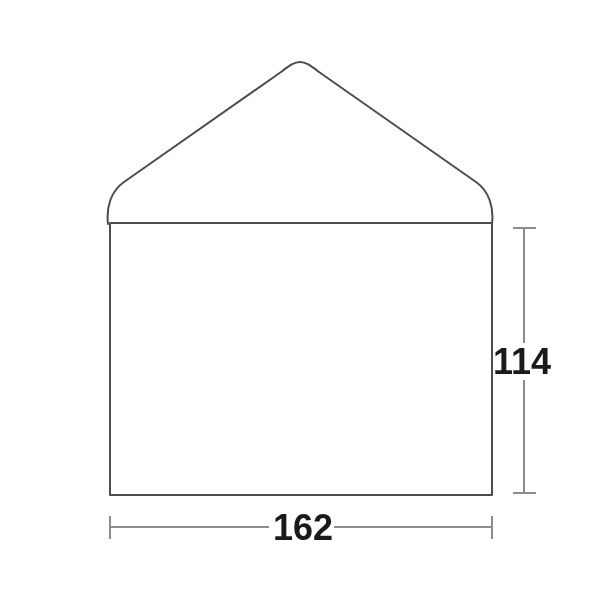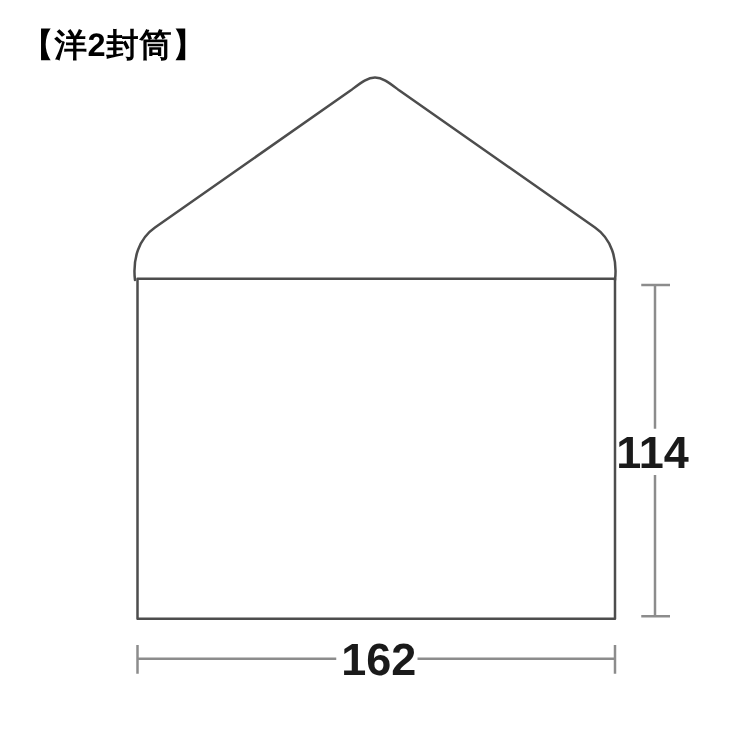--- a/index.html
+++ b/index.html
@@ -30,21 +30,20 @@
     font-weight: 700;
     stroke: none;
     text-anchor: middle;
   }
 </style>
 </head>
 <body>
 
 <div class="canvas">
 
-  <div class="title">【洋2封筒】</div>
 
   <svg class="diagram-svg" width="600" height="600" viewBox="0 0 600 600">
 
     <g class="outline" stroke="#4d4d4d">
       <path d="M108,224 C106,207 111,191 124,182 L281,72 C289,66 294,62 300,62 C306,62 311,66 319,72 L476,182 C489,191 494,207 492,224"></path>
       <rect x="110" y="223" width="382" height="272" fill="none"></rect>
     </g>
 
     <g class="dim" stroke="#8c8c8c">
       <line x1="524" y1="228" x2="524" y2="343"></line>

